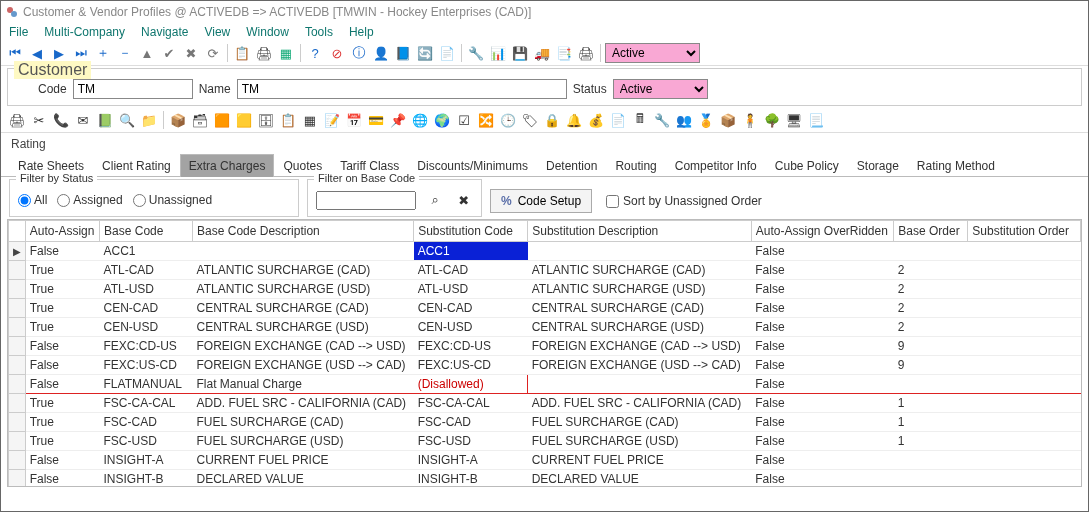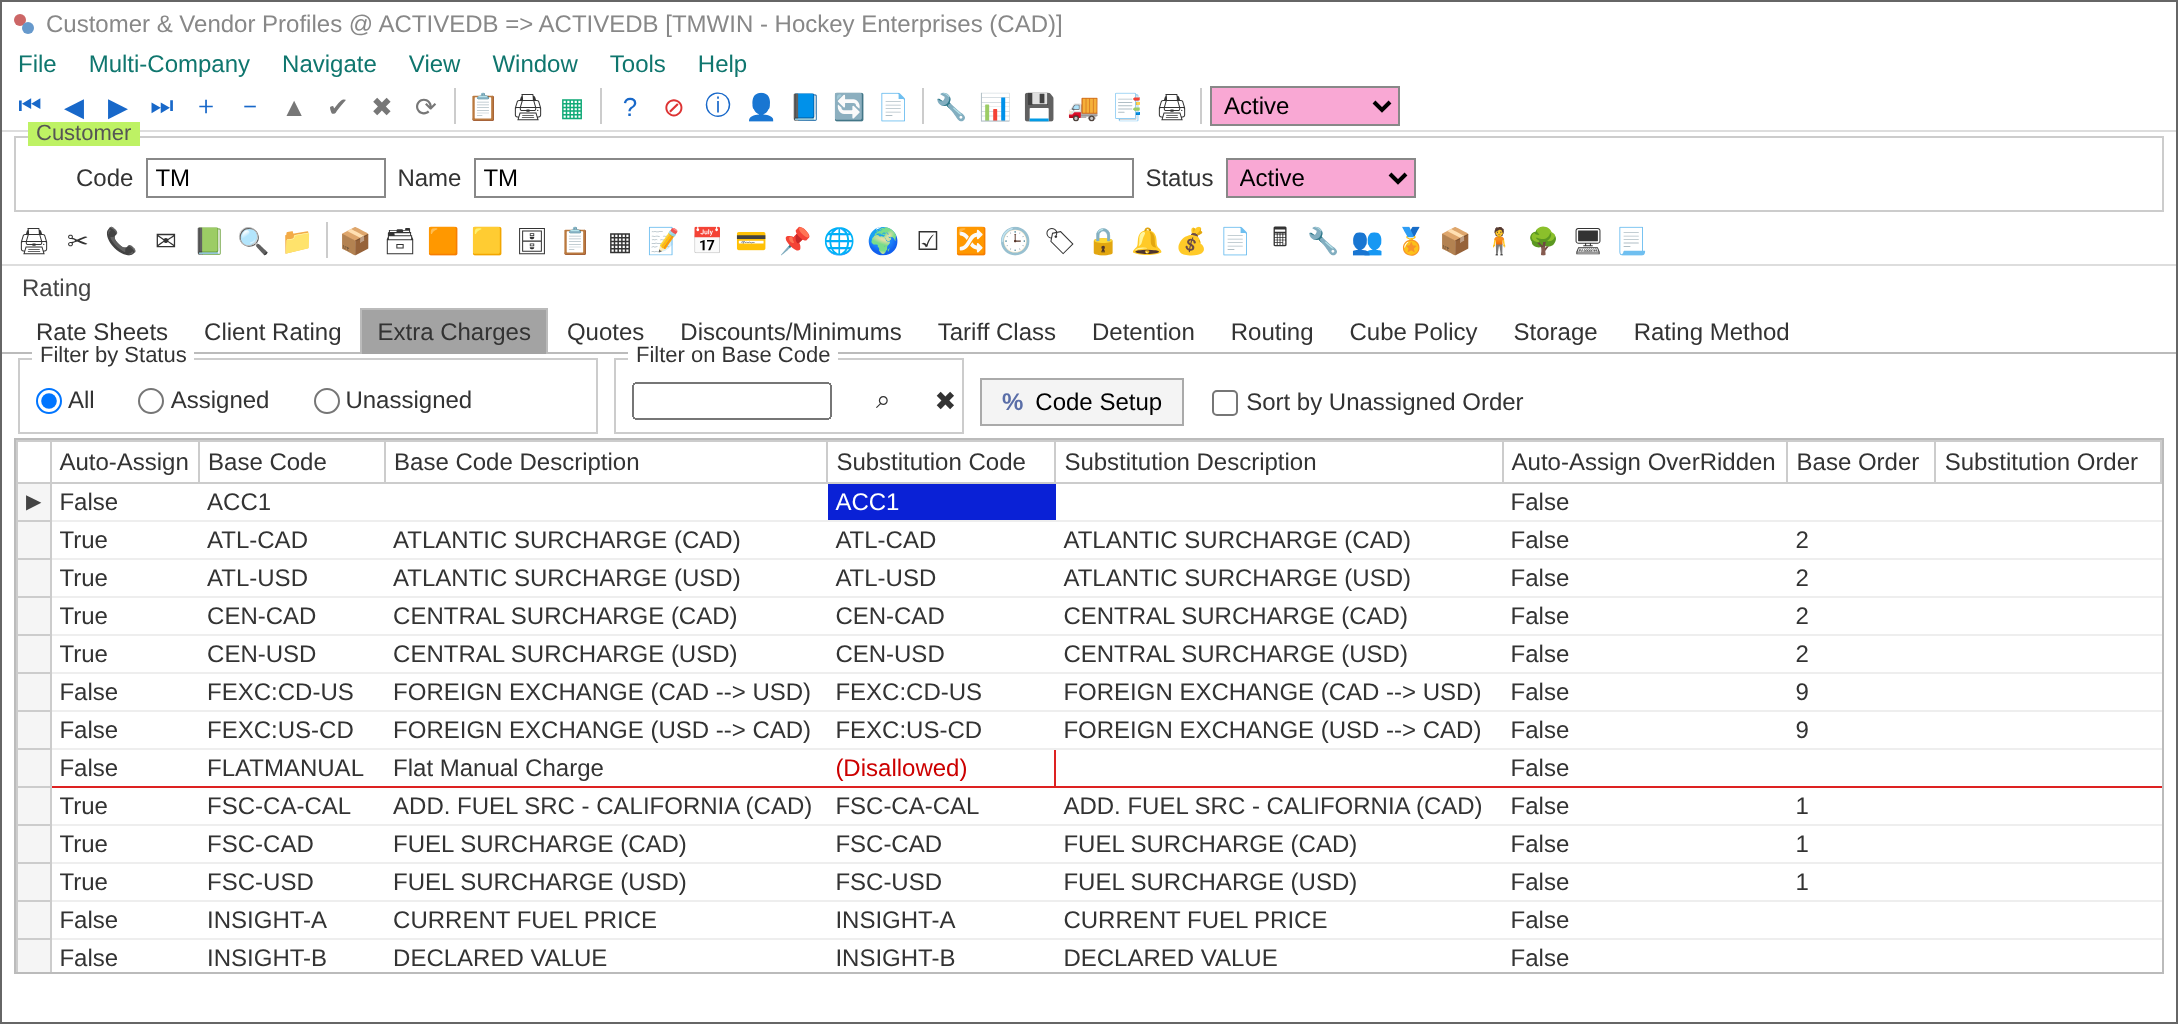--- a/index.html
+++ b/index.html
@@ -59,23 +59,23 @@
 }
 .group-frame {
   border: 1px solid #ccc;
   margin: 2px 6px;
   position: relative;
 }
 .group-label {
   position: absolute;
   top: -8px;
   left: 6px;
-  background: #bef264;
+  background: #fef9c3;
   padding: 0 4px;
-  font-size: 11px;
+  font-size: 16px;
   color: #555;
 }
 .customer-row {
   display: flex;
   align-items: center;
   gap: 6px;
   padding: 10px 8px 6px 30px;
   min-height: 34px;
 }
 .customer-row label { font-size: 12px; color: #333; }
@@ -117,21 +117,21 @@
   align-items: stretch;
   gap: 8px;
   padding: 2px 8px;
 }
 .filter-group {
   border: 1px solid #ccc;
   position: relative;
   padding: 10px 8px 6px 8px;
   display: flex;
   align-items: center;
-  gap: 22px;
+  gap: 10px;
 }
 .filter-group .legend {
   position: absolute;
   top: -8px;
   left: 6px;
   background: #fff;
   padding: 0 4px;
   font-size: 11px;
 }
 .radio { display: flex; align-items: center; gap: 3px; font-size: 12px; }
@@ -315,24 +315,25 @@
   <span class="tbtn">📃</span>
 </div>
 
 <div class="rating-hdr">Rating</div>
 
 <div class="tabs" id="tabs">
     <div class="tab">Rate Sheets</div>
     <div class="tab">Client Rating</div>
     <div class="tab active">Extra Charges</div>
     <div class="tab">Quotes</div>
+    <div class="tab">Tariff Class</div>
     <div class="tab">Discounts/Minimums</div>
-    <div class="tab">Tariff Class</div>
     <div class="tab">Detention</div>
     <div class="tab">Routing</div>
+    <div class="tab">Competitor Info</div>
     <div class="tab">Cube Policy</div>
     <div class="tab">Storage</div>
     <div class="tab">Rating Method</div>
   </div>
 
 <div class="filter-row">
   <div class="filter-group" style="width:290px">
     <span class="legend">Filter by Status</span>
     <label class="radio">
         <input type="radio" name="fs" checked="" style="">

